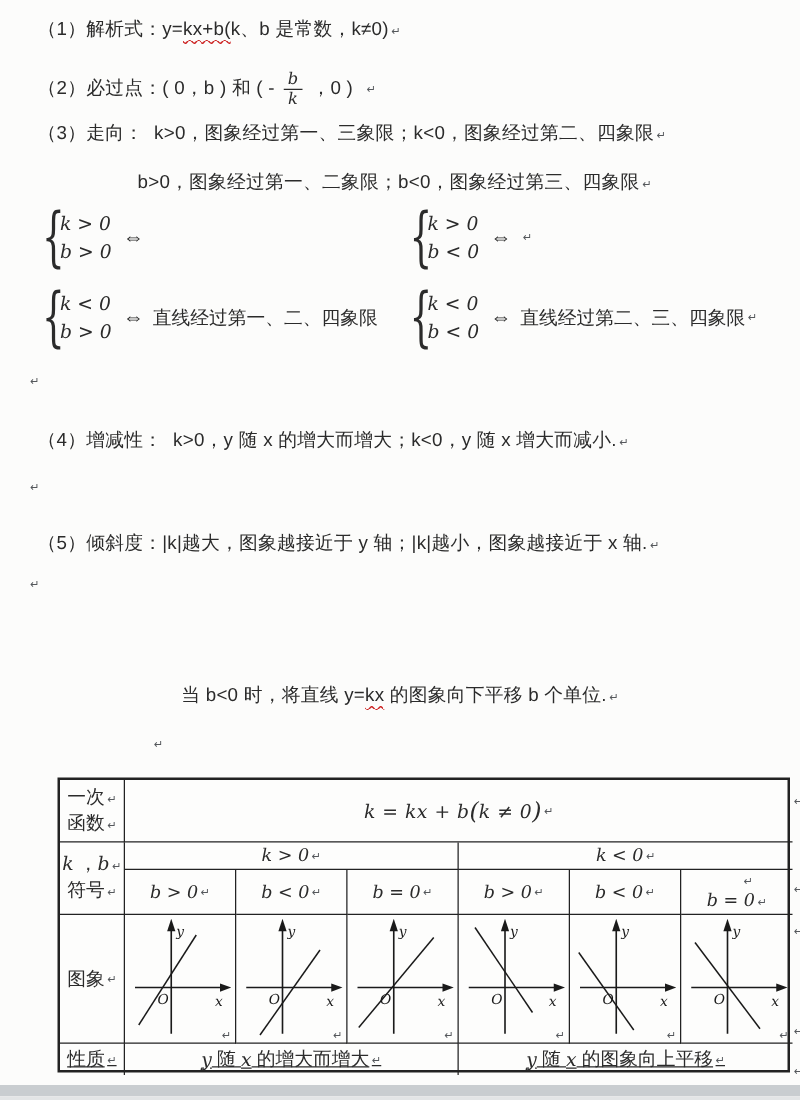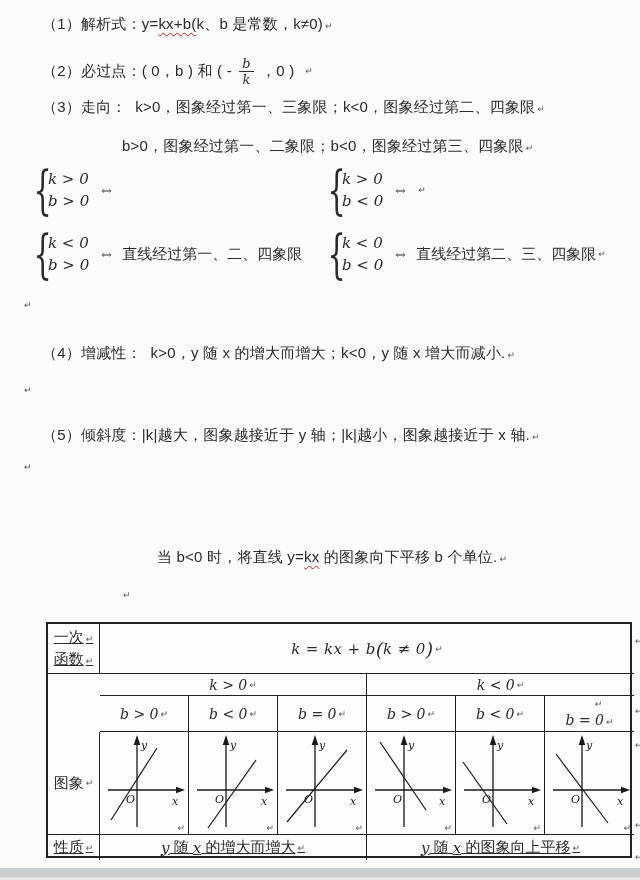--- a/index.html
+++ b/index.html
@@ -4,21 +4,21 @@
 <style>
   * { box-sizing: border-box; margin: 0; padding: 0; }
   html,body { width:640px; height:880px; }
   body { background:#f4f4f3; font-family:"Liberation Sans", sans-serif; }
   .page {
     position:relative; width:640px; height:880px; overflow:hidden;
     background:#fcfcfb; color:#2b2b2b;
   }
   .para {
     position:absolute; font-size:15px; line-height:22px; white-space:pre;
-    color:#2b2b2b; letter-spacing:0.2px;margin-left:12px;
+    color:#2b2b2b; letter-spacing:0.2px;
   }
   .wavy {
     text-decoration-line: underline;
     text-decoration-style: wavy;
     text-decoration-color:#cc2222;
     text-decoration-thickness:1px;
     text-underline-offset:3px;
   }
   .pm { font-size:9px; color:#55585c; margin-left:2px; letter-spacing:0; }
   .pm-abs { position:absolute; font-size:9px; color:#55585c; }
@@ -40,21 +40,21 @@
     position:absolute; left:46px; top:622px; width:586px; height:236px;
     display:grid; grid-template-columns:52px repeat(6,89px);
     grid-template-rows:50px 22px 36px 103px 25px;
     border:2px solid #222; background:#fdfdfc;
   }
   .cell { border-right:1.4px solid #222; border-bottom:1.4px solid #222;
           display:flex; align-items:center; justify-content:center; position:relative;
           font-size:15px; }
   .cell.no-r { border-right:none; }
   .cell.no-b { border-bottom:none;text-decoration:underline; }
-  .lbl-col { flex-direction:column; line-height:20px;text-decoration:underline; }
+  .lbl-col { flex-direction:column; line-height:20px; }
   .mi { font-style:italic; font-family:"DejaVu Serif", serif; }
   .mathtext { font:italic 15px "DejaVu Serif", serif; letter-spacing:0.4px; white-space:pre; }
   .bigparen { font:italic 19px "DejaVu Serif", serif; }
   .subhead { font:italic 14px "DejaVu Serif", serif; white-space:pre; }
   .b6 { flex-direction:column; line-height:15px; }
   .graph-cell { padding:0; }
   .graph-cell .pm-corner { position:absolute; right:3px; bottom:1px; font-size:9px; color:#55585c; }
   .axl { font:italic 11px "DejaVu Serif", serif; fill:#1a1a1a; }
   .prop-text { font-size:15px; white-space:pre; }
   .graybar { position:absolute; left:0; top:868px; width:640px; height:9px; background:#c9cdd0; }
@@ -132,20 +132,24 @@
       <span><span>函数</span><span class="pm">↵</span></span>
     </div>
     <div class="cell no-r" style="grid-column:2/8;grid-row:1">
       <span class="mathtext">k = kx + b</span>
         <span class="bigparen">(</span>
         <span class="mathtext">k ≠ 0</span>
         <span class="bigparen">)</span>
         <span class="pm">↵</span>
     </div>
 
+    <div class="cell lbl-col" style="grid-column:1;grid-row:2/4">
+      <span><span class="mi">k</span><span> ，</span><span class="mi">b</span><span class="pm">↵</span></span>
+      <span><span>符号</span><span class="pm">↵</span></span>
+    </div>
     <div class="cell" style="grid-column:2/5;grid-row:2">
         <span class="subhead">k &gt; 0</span>
         <span class="pm">↵</span>
       </div>
     <div class="cell no-r" style="grid-column:5/8;grid-row:2">
         <span class="subhead">k &lt; 0</span>
         <span class="pm">↵</span>
       </div>
 
     <div class="cell" style="grid-column:2;grid-row:3">

